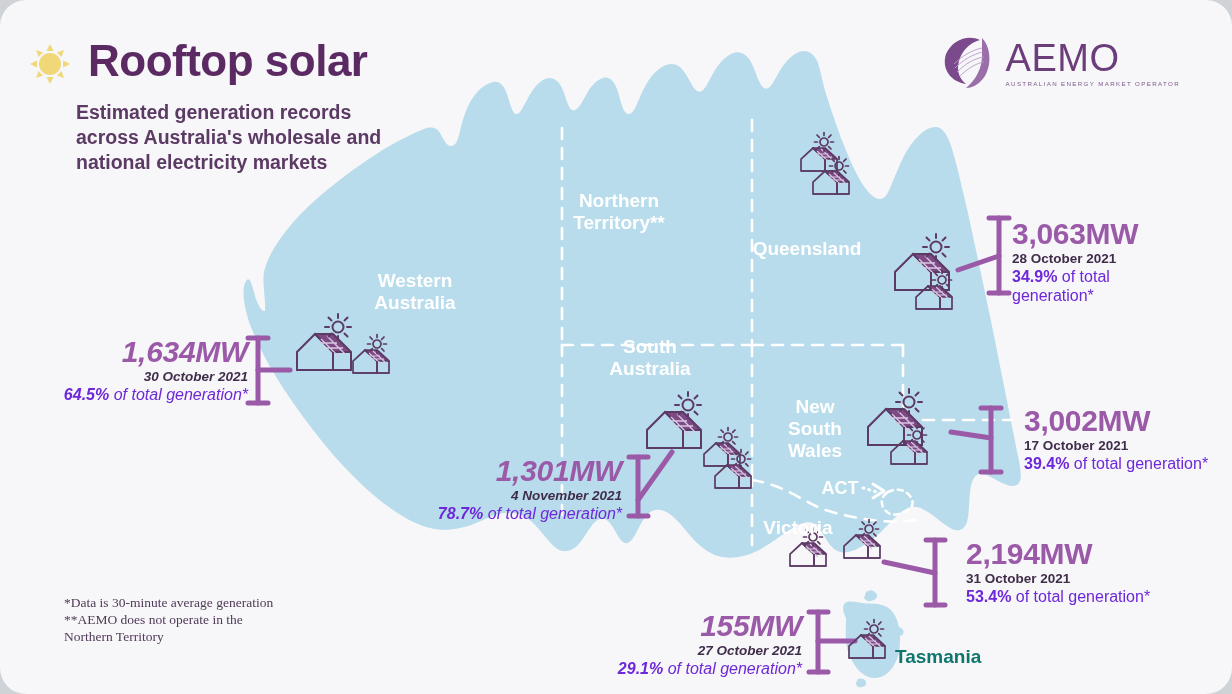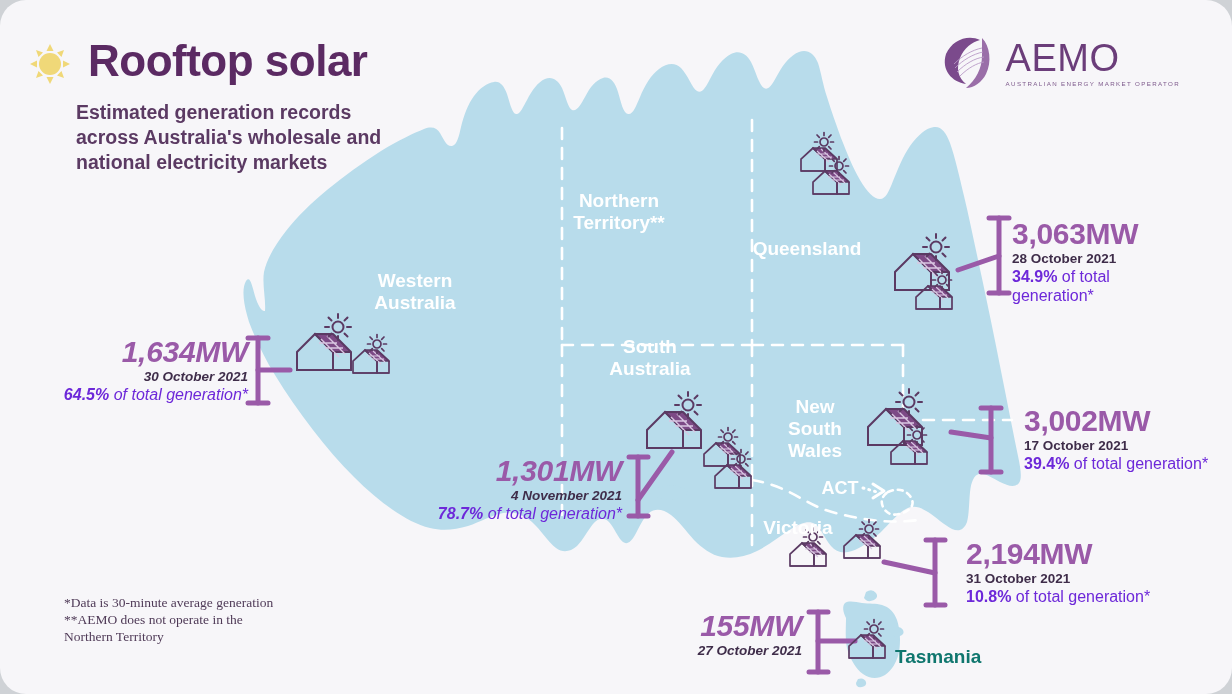--- a/index.html
+++ b/index.html
@@ -412,26 +412,27 @@
 
   <div class="abs callout ta-r" style="left:400px;top:455px;width:222px;">
     <div class="mw">1,301MW</div>
     <div class="date">4 November 2021</div>
     <div class="pct"><b>78.7%</b><span> of total generation*</span></div>
   </div>
 
   <div class="abs callout ta-l" style="left:949px;top:538px;width:225px;margin-left:17px;">
     <div class="mw">2,194MW</div>
     <div class="date">31 October 2021</div>
-    <div class="pct"><b>10.8%</b><span> of total generation*</span></div>
+    <div class="pct"><b>53.4%</b><span> of total generation*</span></div>
   </div>
 
   <div class="abs callout ta-r" style="left:580px;top:610px;width:222px;">
     <div class="mw">155MW</div>
     <div class="date">27 October 2021</div>
+    <div class="pct"><b>29.1%</b><span> of total generation*</span></div>
   </div>
 
   <div id="footnotes" class="abs">*Data is 30-minute average generation
 **AEMO does not operate in the
 Northern Territory</div>
 
 </div>
 </div>
 
 </body></html>

